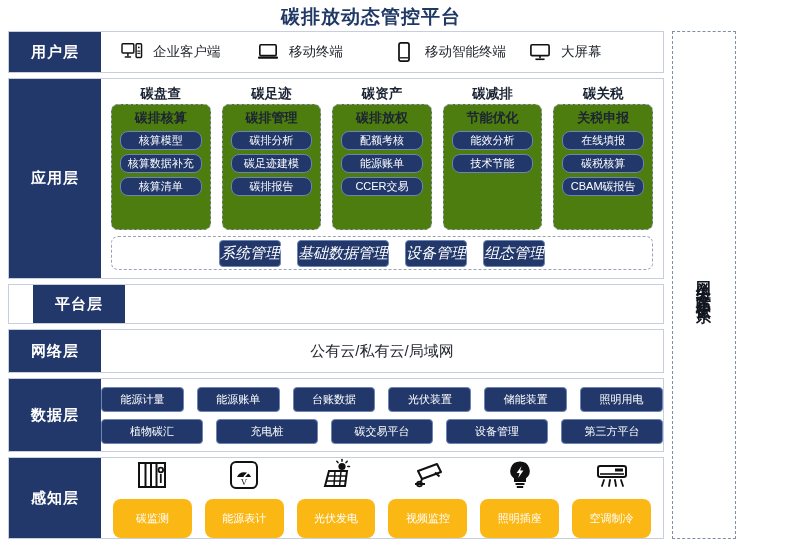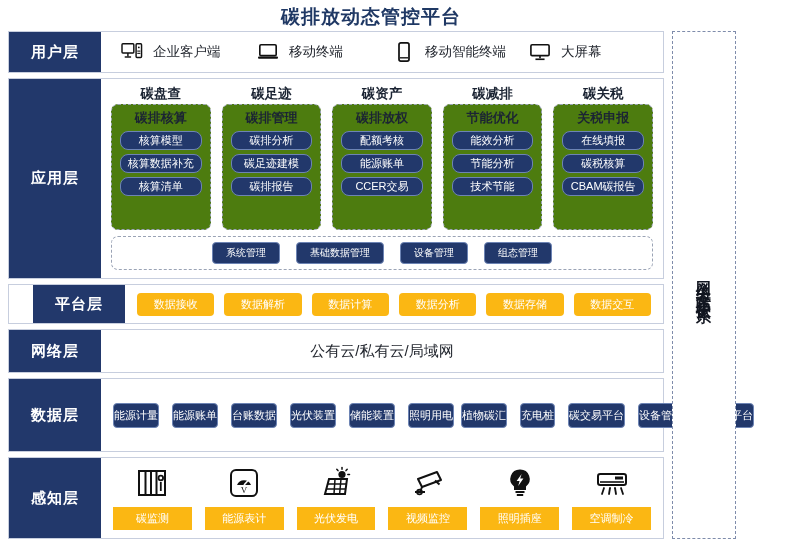--- a/index.html
+++ b/index.html
@@ -157,23 +157,24 @@
     align-items:center;
     justify-content:center;
     gap:16px;
     height:34px;
   }
   .mgmt-pill{
     background:#22386b;
     border:1px solid #6d84b4;
     border-radius:4px;
     color:#fff;
-    font-size:10px;
-    padding:3px 13px;
+    font-size:15px;
+    padding:3px 0;
     white-space:nowrap;
+    font-style:italic;
   }
 
   
   .lay-plat{height:40px;padding-left:24px;}
   .plat-items{
     display:flex;width:100%;justify-content:space-around;
     align-items:center;padding:0 12px;box-sizing:border-box;gap:10px;
   }
   .amber-pill{
     background:#fbb713;
@@ -189,22 +190,22 @@
 
   
   .lay-net{height:44px;}
   .net-text{
     width:100%;text-align:center;font-size:15px;color:#23272f;
   }
 
   
   .lay-data{height:74px;}
   .data-rows{
-    display:flex;flex-direction:row;gap:7px;width:100%;
-    padding:0 12px;box-sizing:border-box;
+    display:flex;flex-direction:column;gap:7px;width:100%;
+    padding:0 0;box-sizing:border-box;
   }
   .data-row{display:flex;gap:13px;}
   .data-pill{
     flex:1 1 0;
     background:#22386b;
     border:1px solid #6d84b4;
     border-radius:4px;
     color:#fff;
     font-size:11px;
     text-align:center;
@@ -216,22 +217,22 @@
   .lay-sense{height:82px;justify-content:flex-end;}
   .sense-cols{
     display:flex;width:100%;padding:0 12px;box-sizing:border-box;gap:13px;
     align-items:flex-end;
   }
   .sense-col{
     flex:1 1 0;display:flex;flex-direction:column;align-items:center;gap:7px;
   }
   .sense-ico{width:34px;height:34px;display:block;}
   .sense-label{
-    background:#fbb713;color:#ffffff;font-size:11px;border-radius:0;
-    padding:4px 0;text-align:center;width:100%;white-space:nowrap;
+    background:#fbb713;color:#ffffff;font-size:11px;border-radius:8px;
+    padding:12px 0;text-align:center;width:100%;white-space:nowrap;
   }
 
   
   .security{
     flex:0 0 64px;
     margin-left:8px;
     border:1.5px dashed #7f8cab;
     display:flex;align-items:center;justify-content:center;
     box-sizing:border-box;
     background:#fff;
@@ -346,21 +347,20 @@
                 <div class="pill">能源账单</div>
                 <div class="pill">CCER交易</div>
               </div>
             </div>
 
             <div class="app-col">
               <div class="col-title">碳减排</div>
               <div class="col-box">
                 <div class="col-sub">节能优化</div>
                 <div class="pill">能效分析</div>
-                <div class="pill">节能分析</div>
                 <div class="pill">技术节能</div>
               </div>
             </div>
 
             <div class="app-col">
               <div class="col-title">碳关税</div>
               <div class="col-box">
                 <div class="col-sub">关税申报</div>
                 <div class="pill">在线填报</div>
                 <div class="pill">碳税核算</div>
@@ -375,30 +375,20 @@
             <div class="mgmt-pill">基础数据管理</div>
             <div class="mgmt-pill">设备管理</div>
             <div class="mgmt-pill">组态管理</div>
           </div>
 
         </div>
       </div>
 
       <div class="layer lay-plat">
         <div class="layer-label">平台层</div>
-        <div class="layer-body">
-          <div class="plat-items">
-            <div class="amber-pill">数据接收</div>
-            <div class="amber-pill">数据解析</div>
-            <div class="amber-pill">数据计算</div>
-            <div class="amber-pill">数据分析</div>
-            <div class="amber-pill">数据存储</div>
-            <div class="amber-pill">数据交互</div>
-          </div>
-        </div>
       </div>
 
       <div class="layer lay-net">
         <div class="layer-label">网络层</div>
         <div class="layer-body">
           <div class="net-text">公有云/私有云/局域网</div>
         </div>
       </div>
 
       <div class="layer lay-data">

